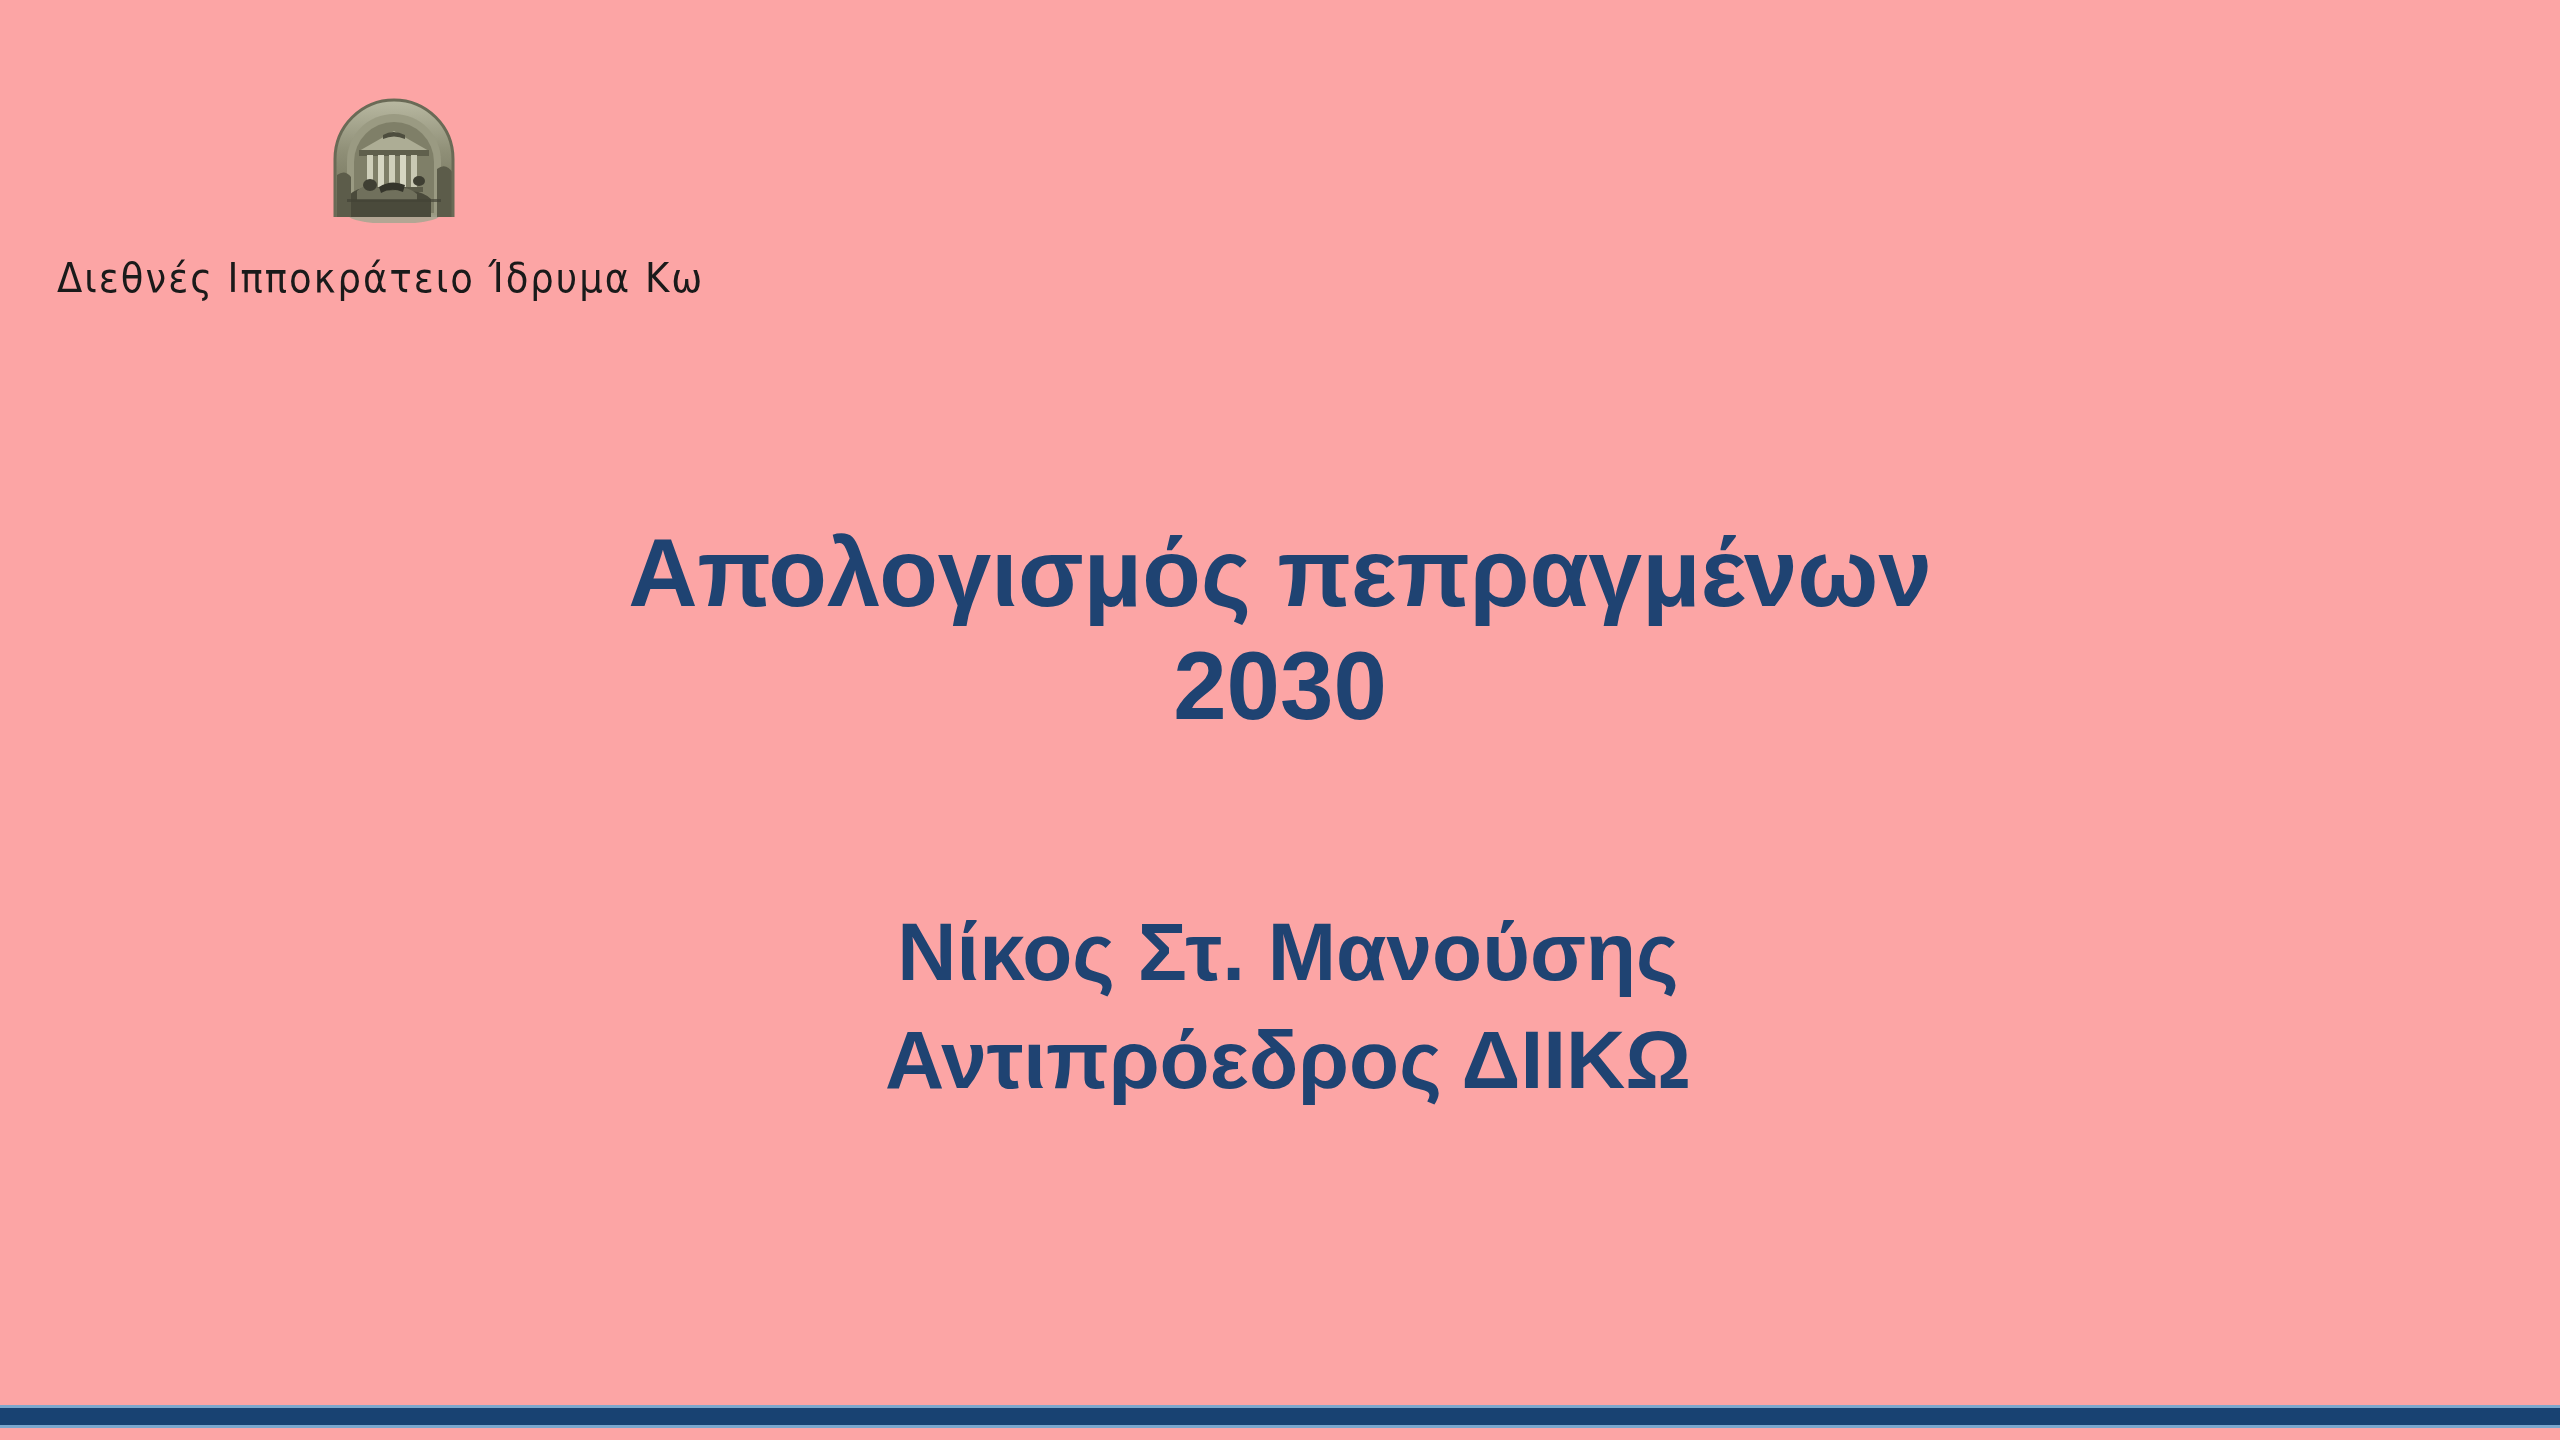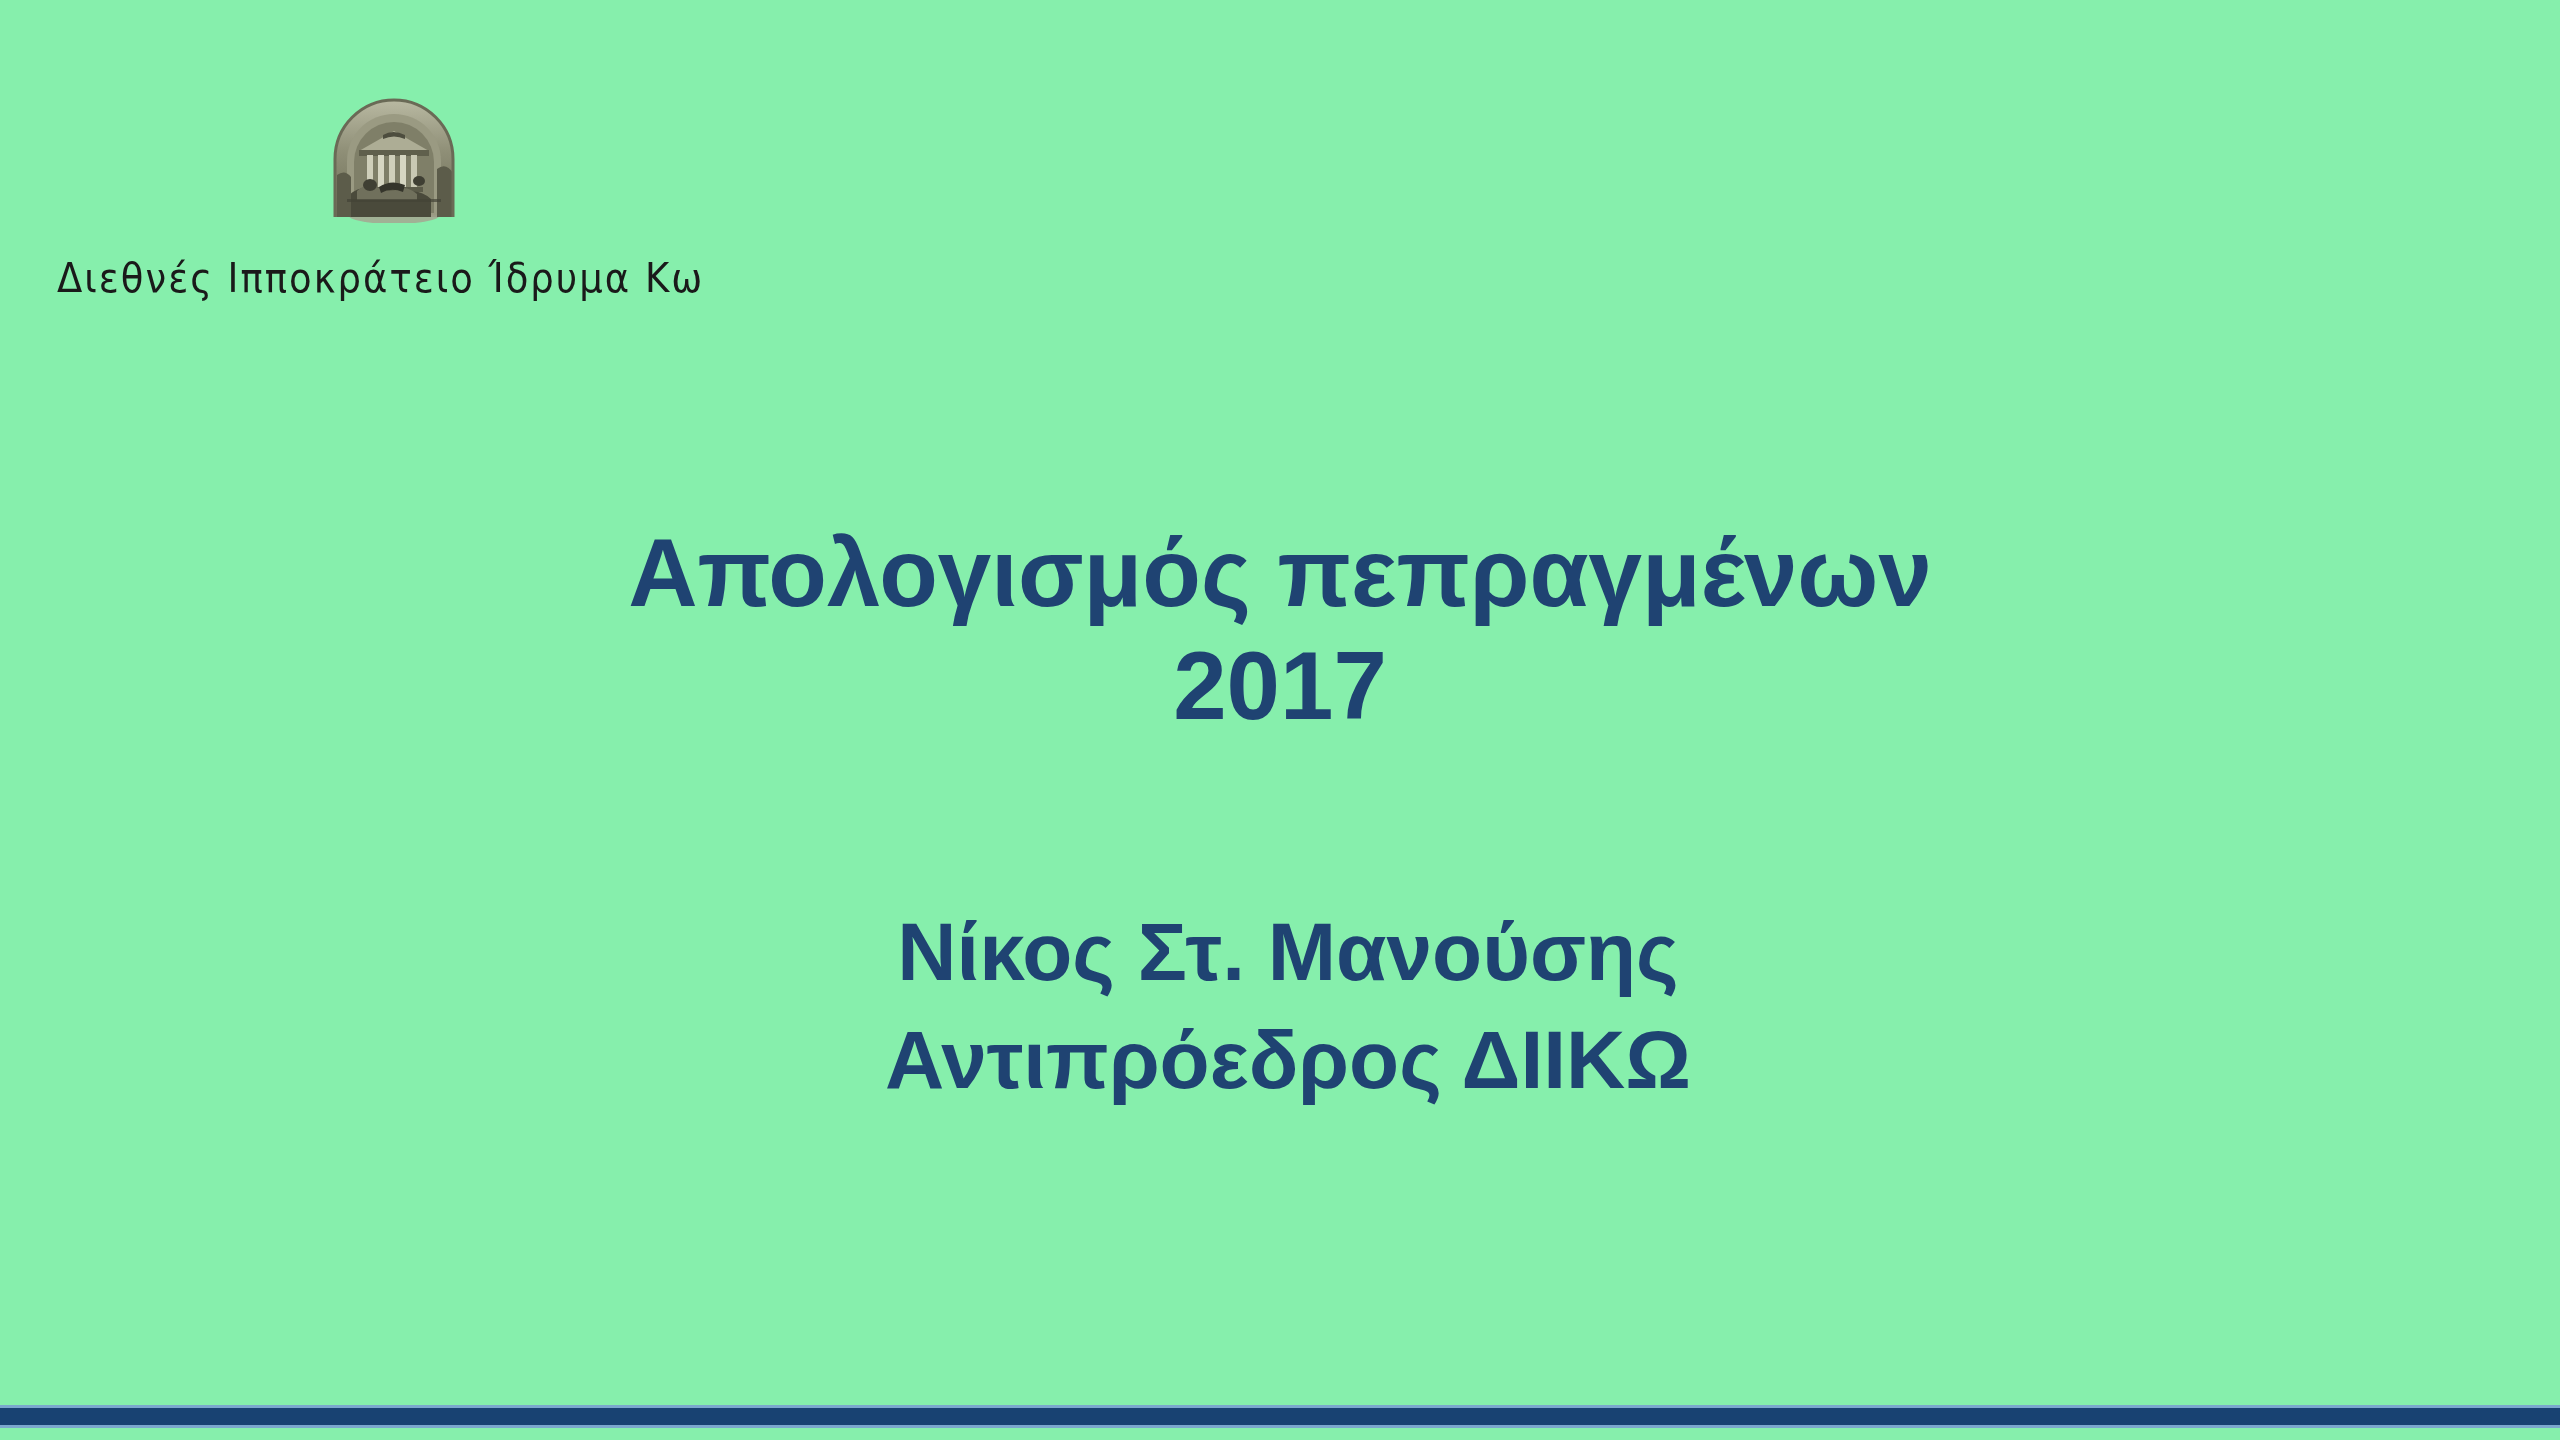--- a/index.html
+++ b/index.html
@@ -6,21 +6,21 @@
   html, body {
     margin: 0;
     padding: 0;
     background: #ffffff;
   }
 
   .slide {
     position: relative;
     width: 2560px;
     height: 1440px;
-    background: #86efac;
+    background: #fca5a5;
     overflow: hidden;
     font-family: "Liberation Sans", "DejaVu Sans", sans-serif;
     -webkit-font-smoothing: antialiased;
   }
 
   
   .logo-block {
     position: absolute;
     left: 55px;
     top: 95px;
@@ -164,21 +164,21 @@
 
         <path d="M12 122 L12 64 A59 59 0 0 1 130 64 L130 122" fill="none" stroke="#6a6a56" stroke-width="3"></path>
       </svg>
     </div>
 
     <div class="logo-caption">Διεθνές Ιπποκράτειο Ίδρυμα Κω</div>
   </div>
 
   <div class="title-block">
     <div class="title-line">Απολογισμός πεπραγμένων</div>
-    <div class="title-line">2017</div>
+    <div class="title-line">2030</div>
   </div>
 
   <div class="byline-block">
     <div class="byline-line">Νίκος Στ. Μανούσης</div>
     <div class="byline-line">Αντιπρόεδρος  ΔΙΙΚΩ</div>
   </div>
 
   <div class="bottom-rule">
     <div class="edge"></div>
     <div class="core"></div>

